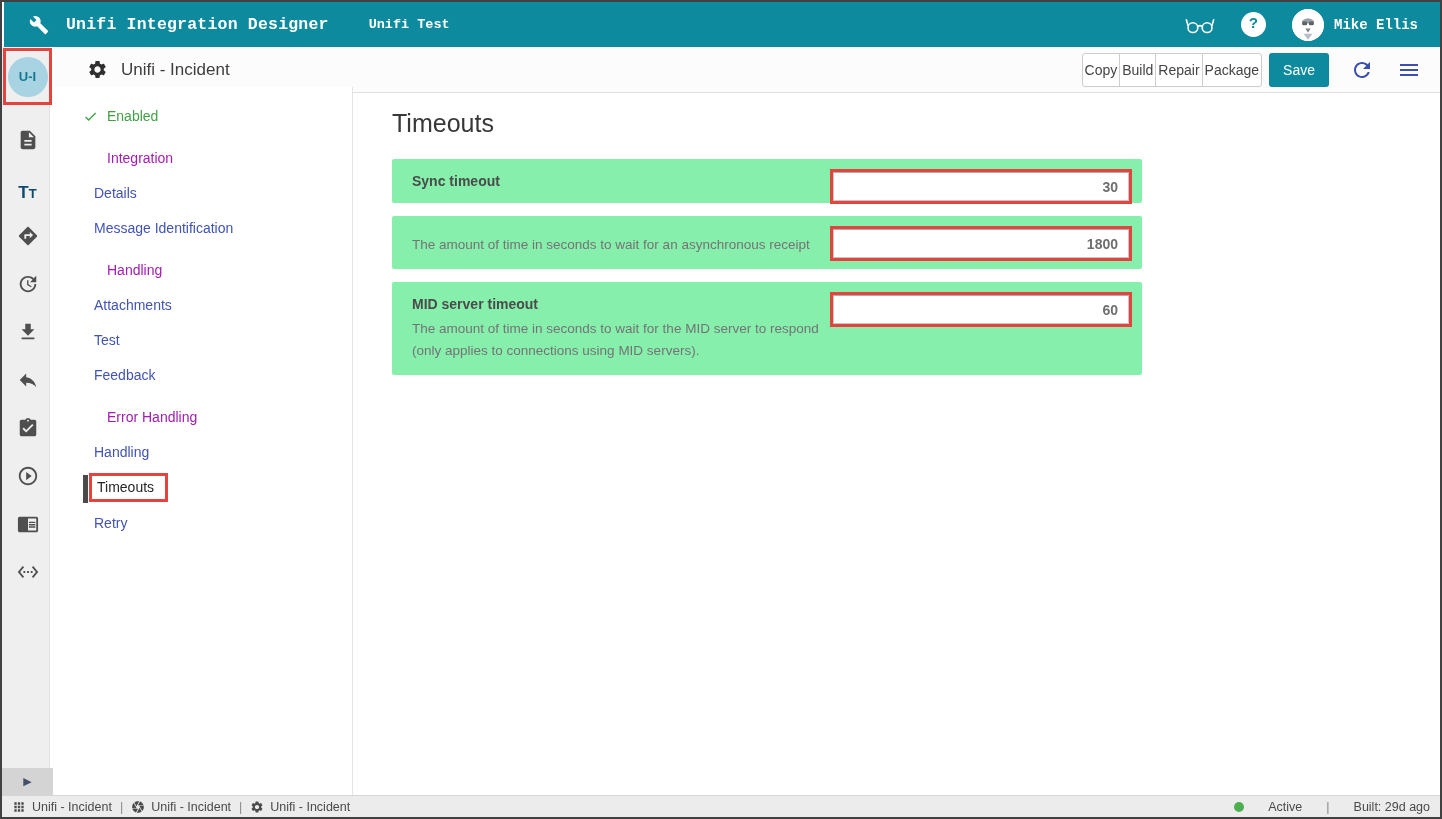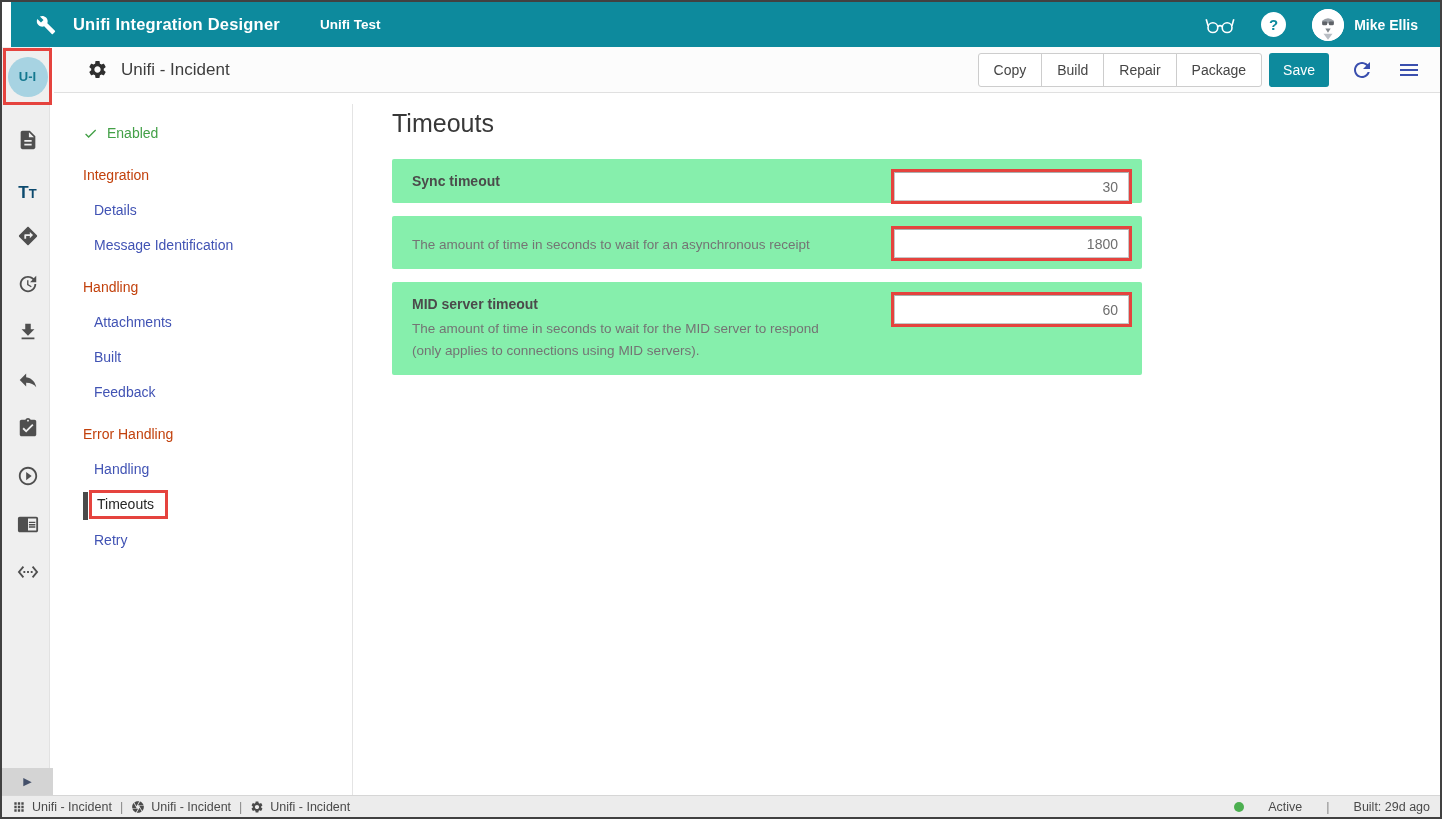--- a/index.html
+++ b/index.html
@@ -5,40 +5,40 @@
   * { box-sizing: border-box; }
   html,body { margin:0; padding:0; }
   body {
     width:1442px; height:819px; position:relative; overflow:hidden;
     background:#ffffff; border:2px solid #414141;
     font-family:"Liberation Sans", sans-serif;
     -webkit-font-smoothing:antialiased;
   }
 
   
-  .topbar { position:absolute; top:0; left:9px; right:0; height:45px; background:#0d8a9d;
-    display:flex; align-items:center; color:#fff; }
+  .topbar { position:absolute; top:0; left:2px; right:0; height:45px; background:#0d8a9d;
+    display:flex; align-items:center; color:#fff;font-family:Liberation Mono, monospace; }
   .topbar .wrench { margin-left:25px; }
   .app-title { margin-left:17px; font-size:16.5px; font-weight:700; letter-spacing:.2px; }
   .env-label { margin-left:40px; font-size:13.5px; font-weight:700; }
   .topbar-right { margin-left:auto; display:flex; align-items:center; }
   .glasses { margin-right:25px; cursor:pointer; }
   .help-circle { width:25px; height:25px; border-radius:50%; background:#fff; color:#0d8a9d;
     font-weight:700; font-size:15px; display:flex; align-items:center; justify-content:center;
     margin-right:26px; cursor:pointer; }
   .user-avatar { width:32px; height:32px; border-radius:50%; background:#fff; overflow:hidden; cursor:pointer; }
   .user-name { margin:0 22px 0 10px; font-size:14px; font-weight:700; }
 
   
   .titlebar { position:absolute; top:45px; left:52px; right:0; height:46px; background:#fcfcfc;
     border-bottom:1px solid #e0e0e0; display:flex; align-items:center; }
   .titlebar .gear { margin-left:33px; }
   .doc-title { margin-left:13px; font-size:17px; color:#3e3e3e; }
   .actions { margin-left:auto; display:flex; align-items:center; }
-  .btn { height:34px; padding:0 15px; background:#fff; border:1px solid #cdcdcd; color:#454545;
+  .btn { height:34px; padding:0 2px; background:#fff; border:1px solid #cdcdcd; color:#454545;
     font-size:14px; margin-left:-1px; display:flex; align-items:center; cursor:pointer;
     font-family:inherit; }
   .btn.first { border-radius:3px 0 0 3px; margin-left:0; }
   .btn.last  { border-radius:0 3px 3px 0; }
   .btn-save { height:34px; padding:0 14px; background:#0d8a9d; color:#fff; border:none;
     border-radius:3px; margin-left:7px; font-size:14px; cursor:pointer; font-family:inherit; }
   .refresh { margin-left:21px; cursor:pointer; display:flex; }
   .hamburger { margin-left:23px; margin-right:19px; cursor:pointer; display:flex; }
 
   
@@ -51,41 +51,41 @@
   .rail-icons { position:absolute; top:82px; left:0; width:51px; display:flex; flex-direction:column;
     align-items:center; gap:26px; }
   .rail-icons svg { display:block; cursor:pointer; }
   .tt-icon { font-weight:700; color:#0c4a6e; font-size:17px; line-height:32px; height:22px; cursor:pointer; }
   .tt-icon .small { font-size:13px; }
   .code-icon-svg { cursor:pointer; }
   .rail-expand { position:absolute; bottom:0; left:0; width:51px; height:27px; background:#d4d4d4;
     display:flex; align-items:center; justify-content:center; color:#44506a; font-size:11px; cursor:pointer; }
 
   
-  .nav { position:absolute; left:52px; top:102px; width:299px; bottom:22px; background:#fff;
+  .nav { position:absolute; left:52px; top:85px; width:299px; bottom:22px; background:#fff;
     border-right:1px solid #e4e4e4; padding:21px 0 4px 29px; font-size:14px; }
   .enabled-row { color:#43a047; display:flex; align-items:center; gap:9px; line-height:16px; cursor:pointer; }
-  .nav-heading { color:#c2410c; margin-top:26px; line-height:16px; }
+  .nav-heading { color:#a21caf; margin-top:26px; line-height:16px;margin-left:24px; }
   .nav-item { color:#4153b4; margin-top:19px; margin-left:11px; line-height:16px; cursor:pointer; }
   .nav-item.selected { color:#262626; position:relative; }
   .sel-box { display:inline-block; border:3px solid #e5433e; padding:3px 11px 4px 5px;
     margin:-6px 0 -6px -5px; background:#fff; }
   .sel-bar { position:absolute; left:-11px; top:-4px; width:5px; height:28px; background:#4a4a4a; }
 
   
   .content { position:absolute; left:361px; top:91px; right:0; bottom:22px; background:#fff; }
   .page-heading { margin:16px 0 0 29px; font-size:25px; font-weight:400; color:#383838; }
   .cards { margin:21px 0 0 29px; width:750px; }
   .card { position:relative; background:#86efac; border-radius:2px; padding:13px 20px; margin-bottom:13px; }
   .card-label { font-size:14px; font-weight:700; color:#4b4b4b; line-height:18px; }
   .card-desc { font-size:13.5px; color:#747474; line-height:22px; max-width:428px; margin-top:5px; }
   .input-annotation { position:absolute; top:10px; right:10px; border:3px solid #e5433e; background:#fff; }
-  .input-annotation input { display:block; width:235px; height:29px; border:1px solid #c6c6c6;
+  .input-annotation input { display:block; width:296px; height:29px; border:1px solid #c6c6c6;
     border-top-color:#adadad; text-align:right; padding:0 10px 0 0; font-size:14px; color:#6e6e6e;
-    background:#fff; font-family:inherit; outline:none; }
+    background:#fff; font-family:inherit; outline:none;font-weight:bold; }
 
   
   .statusbar { position:absolute; left:0; right:0; bottom:0; height:22px; background:#ececec;
     border-top:1px solid #d6d6d6; display:flex; align-items:center; font-size:12.5px; color:#4a4a4a;
     padding:0 10px; }
   .sb-left { display:flex; align-items:center; gap:8px; }
   .sb-item { display:flex; align-items:center; gap:6px; cursor:pointer; }
   .sb-sep { color:#8a8a8a; }
   .sb-right { margin-left:auto; display:flex; align-items:center; gap:24px; }
   .active-dot { width:10px; height:10px; border-radius:50%; background:#4caf50; }
@@ -196,21 +196,21 @@
       </svg>
     <span>Enabled</span>
   </div>
 
   <div class="nav-heading">Integration</div>
   <div class="nav-item">Details</div>
   <div class="nav-item">Message Identification</div>
 
   <div class="nav-heading">Handling</div>
   <div class="nav-item">Attachments</div>
-  <div class="nav-item">Built</div>
+  <div class="nav-item">Test</div>
   <div class="nav-item">Feedback</div>
 
   <div class="nav-heading">Error Handling</div>
   <div class="nav-item">Handling</div>
   <div class="nav-item selected">
     <span class="sel-bar"></span>
     <span class="sel-box"><span>Timeouts</span></span>
   </div>
   <div class="nav-item">Retry</div>
 </div>

